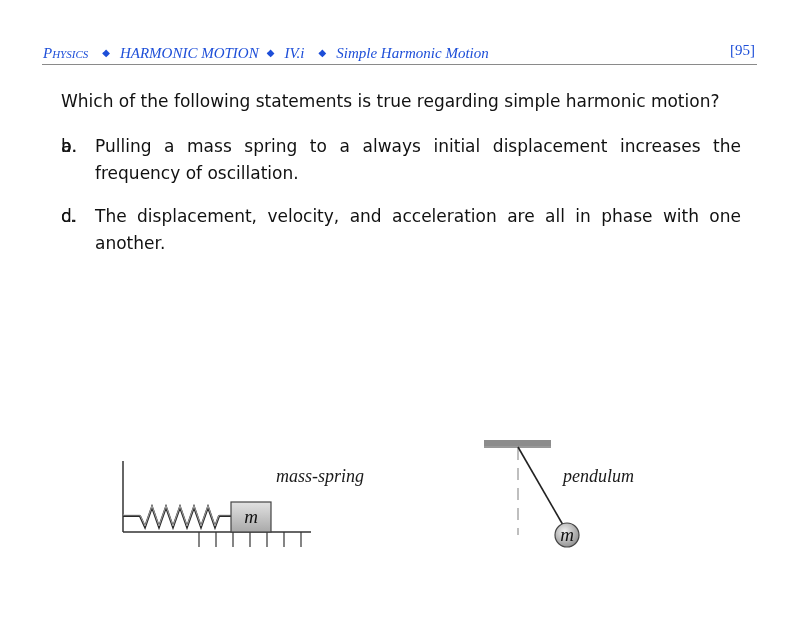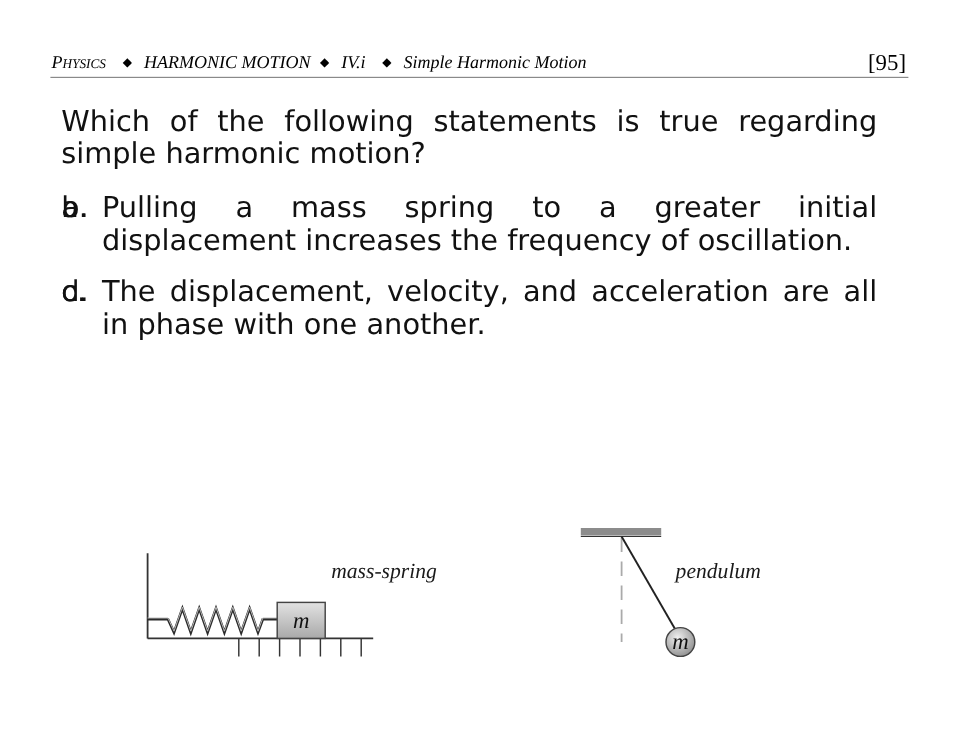--- a/index.html
+++ b/index.html
@@ -16,21 +16,21 @@
     }
     .header {
       position: absolute;
       left: 43px;
       top: 41px;
       width: 714px;
       height: 22px;
       font-family: "Liberation Serif", serif;
       font-style: italic;
       font-size: 15px;
-      color: #000000;
+      color: #1d4ed8;
     }
     .header .crumbs {
       position: absolute;
       left: 0;
       top: 4px;
       white-space: nowrap;
     }
     .header .smallcaps {
       font-variant: small-caps;
     }
@@ -41,38 +41,38 @@
       margin: 0 10px 0 14px;
       position: relative;
       top: -2px;
     }
     .header .sep.tight { margin-left: 8px; }
     .header .page-num {
       position: absolute;
       right: 2px;
       top: 1px;
       font-style: normal;
-      font-size: 19px;
+      font-size: 15px;
     }
     .header-rule {
       position: absolute;
       left: 42px;
       top: 64px;
       width: 715px;
       height: 0;
       border-top: 1.5px solid #8a8a8a;
     }
 
     .content {
       position: absolute;
-      left: 51px;
+      left: 61px;
       top: 88px;
       width: 680px;
       font-family: "DejaVu Sans", sans-serif;
-      font-size: 24px;
+      font-size: 17px;
       line-height: 27px;
       color: #111;
     }
     .question {
       text-align: justify;
       margin: 0;
     }
     .options {
       margin: 18px 0 0 0;
       padding: 0;
@@ -120,21 +120,21 @@
 <div class="header-rule"></div>
 
 <div class="content">
   <p class="question">Which of the following statements is true regarding simple harmonic motion?</p>
   <ul class="options">
     <li class="option">
       <span class="letter">a.</span>
     </li>
     <li class="option">
       <span class="letter">b.</span>
-      <span>Pulling a mass spring to a greater initial displacement increases the frequency of oscillation.</span>
+      <span>Pulling a mass spring to a always initial displacement increases the frequency of oscillation.</span>
     </li>
     <li class="option">
       <span class="letter">c.</span>
     </li>
     <li class="option">
       <span class="letter">d.</span>
       <span>The displacement, velocity, and acceleration are all in phase with one another.</span>
     </li>
   </ul>
 </div>

